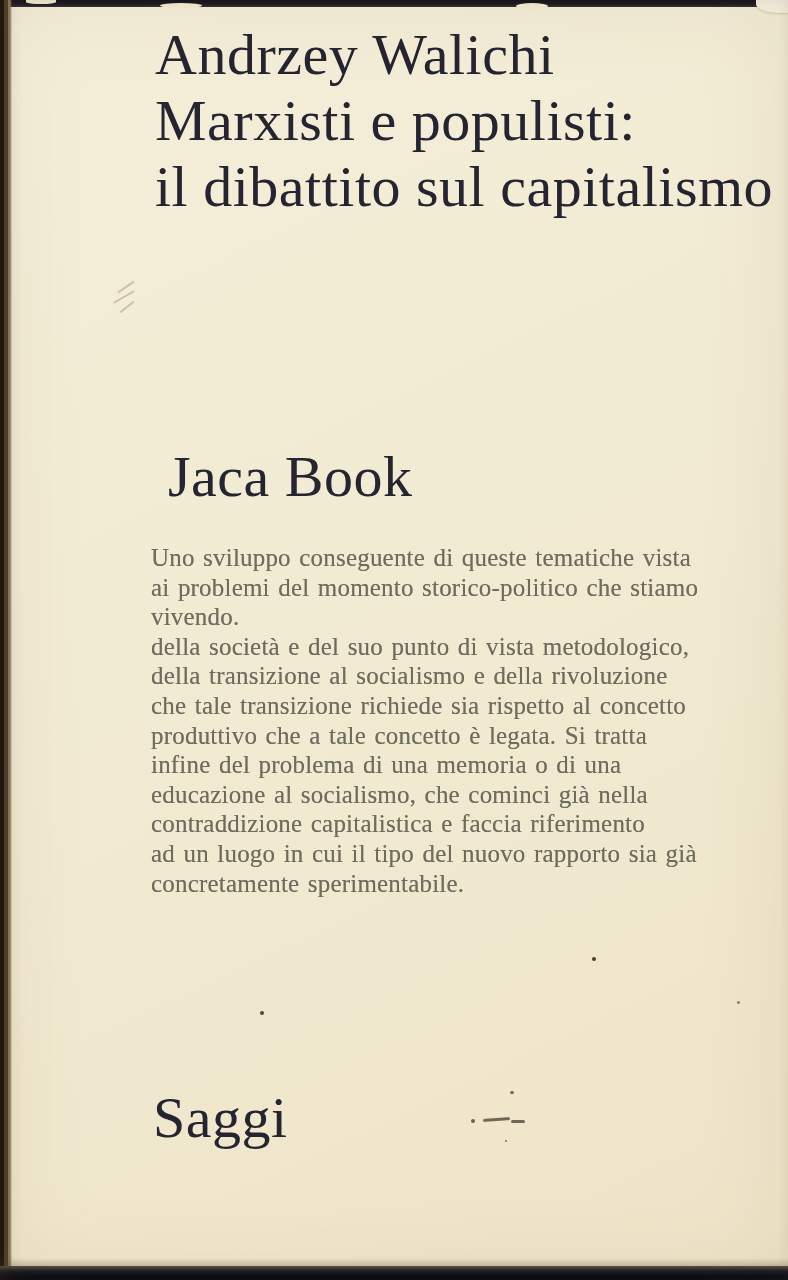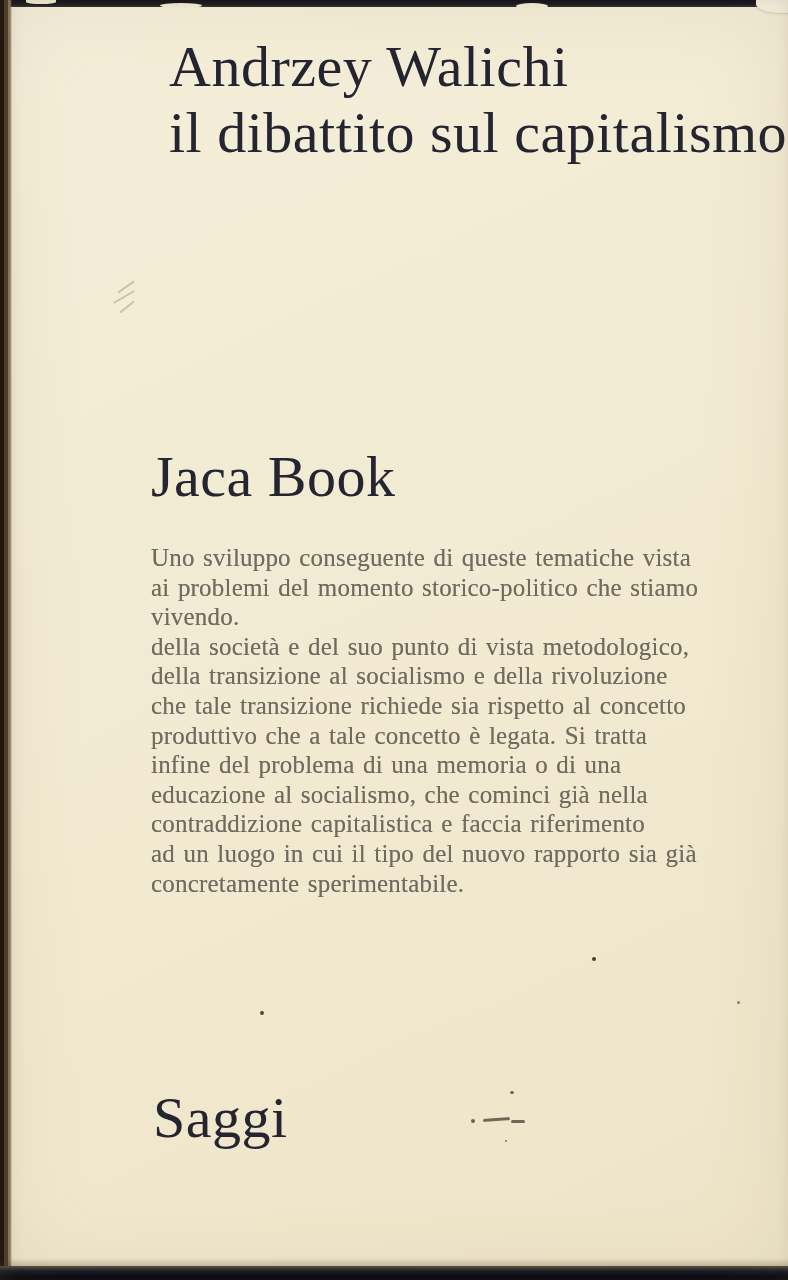--- a/index.html
+++ b/index.html
@@ -38,26 +38,26 @@
     position: absolute; left: 0; top: 1258px; width: 788px; height: 8px;
     background: linear-gradient(to bottom, rgba(90,72,40,0), rgba(70,58,34,0.25));
   }
   .corner-scuff {
     position: absolute; left: 756px; top: 0; width: 34px; height: 13px;
     background: #f6f1e1; border-radius: 0 0 0 70%;
     box-shadow: 0 1px 2px rgba(120,100,60,0.25);
   }
   
   .title-block {
-    position: absolute; left: 155px; top: 34px;
+    position: absolute; left: 155px; top: 22px;
     font-size: 58px; line-height: 66px; letter-spacing: 0.5px;
-    color: #242531; white-space: nowrap; margin-left: 14px;
+    color: #242531; white-space: nowrap;
   }
   .publisher {
-    position: absolute; left: 151px; top: 444px;
+    position: absolute; left: 168px; top: 444px;
     font-size: 58px; line-height: 66px; letter-spacing: 0.5px;
     color: #242531; white-space: nowrap;
   }
   .blurb {
     position: absolute; left: 151px; top: 543px;
     font-size: 25px; line-height: 29.6px;
     letter-spacing: 0.2px; word-spacing: 2px;
     color: #6e6b5f; white-space: nowrap;
     text-shadow: 0 0 0.4px rgba(110,107,95,0.6);
   }
@@ -93,20 +93,21 @@
   .sp4 { left: 737px; top: 1001px; width: 3px; height: 3px; background: #8a8069; }
   .sp5 { left: 505px; top: 1140px; width: 2px; height: 2px; background: #777059; }
 </style>
 </head>
 <body>
 
 <div class="scan">
 
   <div class="title-block">
     <div>Andrzey Walichi</div>
+    <div>Marxisti e populisti:</div>
     <div>il dibattito sul capitalismo</div>
   </div>
 
   <div class="publisher">Jaca Book</div>
 
   <div class="blurb">
       <div class="blurb-line">Uno sviluppo conseguente di queste tematiche vista</div>
       <div class="blurb-line">ai problemi del momento storico-politico che stiamo</div>
       <div class="blurb-line">vivendo.</div>
       <div class="blurb-line">della società e del suo punto di vista metodologico,</div>

